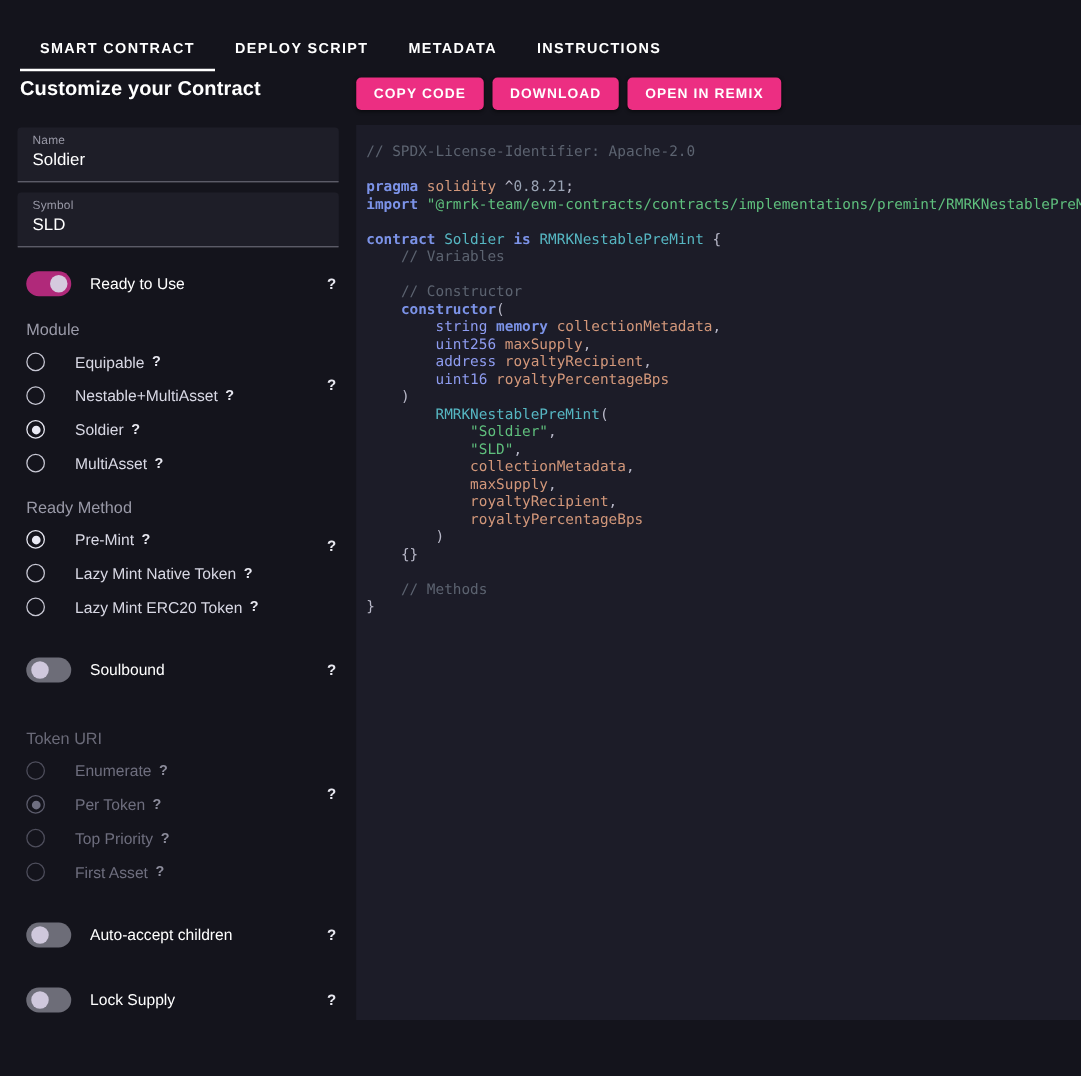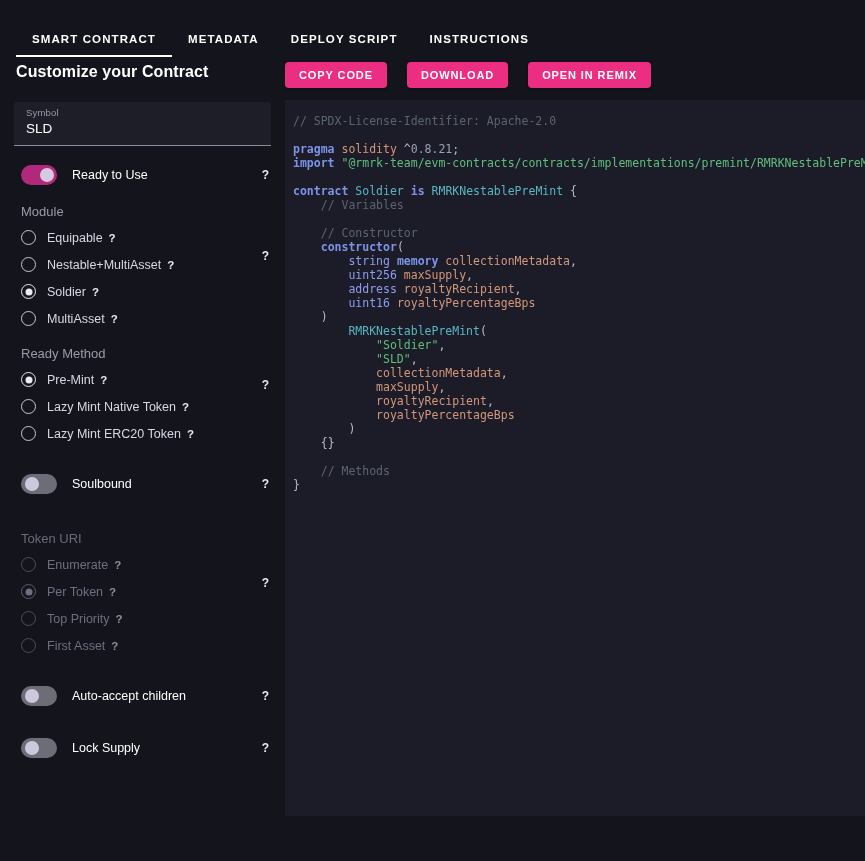--- a/index.html
+++ b/index.html
@@ -33,21 +33,21 @@
   }
 
   
   .page-title {
     position: absolute; left: 16px; top: 63px;
     color: #ffffff; font-size: 16px; font-weight: bold;
     letter-spacing: 0.1px;
   }
   .actions {
     position: absolute; left: 285px; top: 62px;
-    display: flex; gap: 20px;
+    display: flex; gap: 7px;
   }
   .btn {
     background: #ec2e82;
     color: #ffffff;
     border: none;
     border-radius: 4px;
     padding: 7px 14px 7px 14px;
     font-family: "Liberation Sans", sans-serif;
     font-size: 11px;
     font-weight: bold;
@@ -134,21 +134,21 @@
   }
   .radio.checked { border-color: #e8e8f2; }
   .radio.checked::after {
     content: "";
     position: absolute; top: 50%; left: 50%;
     transform: translate(-50%, -50%);
     width: 7px; height: 7px; border-radius: 50%;
     background: #eaeaf4;
   }
   .radio-label {
-    color: #d8d8e4; font-size: 12.5px; margin-left: 11px;
+    color: #d8d8e4; font-size: 12.5px; margin-left: 24px;
   }
   .radio-help {
     color: #e8e8f0; font-size: 11.5px; font-weight: bold;
     margin-left: 6px; cursor: pointer;
   }
 
   .disabled .radio { border-color: #4e4e5c; }
   .disabled .radio.checked { border-color: #5c5c6c; }
   .disabled .radio.checked::after { background: #6e6e80; }
   .disabled .radio-label { color: #6e6e7e; }
@@ -177,34 +177,38 @@
   .c-string  { color: #5fbf7d; }
   .c-number  { color: #9aa3b4; }
   .c-var     { color: #d2977a; }
   .c-punc    { color: #b8b8c8; }
 </style>
 </head>
 <body>
 
 <div class="tabbar">
   <div class="tab active">SMART CONTRACT</div>
+  <div class="tab">DEPLOY SCRIPT</div>
   <div class="tab">METADATA</div>
-  <div class="tab">DEPLOY SCRIPT</div>
   <div class="tab">INSTRUCTIONS</div>
 </div>
 
 <div class="page-title">Customize your Contract</div>
 <div class="actions">
   <button class="btn">COPY CODE</button>
   <button class="btn">DOWNLOAD</button>
   <button class="btn">OPEN IN REMIX</button>
 </div>
 
 <div class="config">
 
+  <div class="field">
+    <span class="field-label">Name</span>
+    <input class="field-input" type="text" value="Soldier" style="">
+  </div>
 
   <div class="field">
     <span class="field-label">Symbol</span>
     <input class="field-input" type="text" value="SLD" style="">
   </div>
 
   <div class="row toggle-row">
     <div class="toggle on">
         <div class="knob"></div>
       </div>

